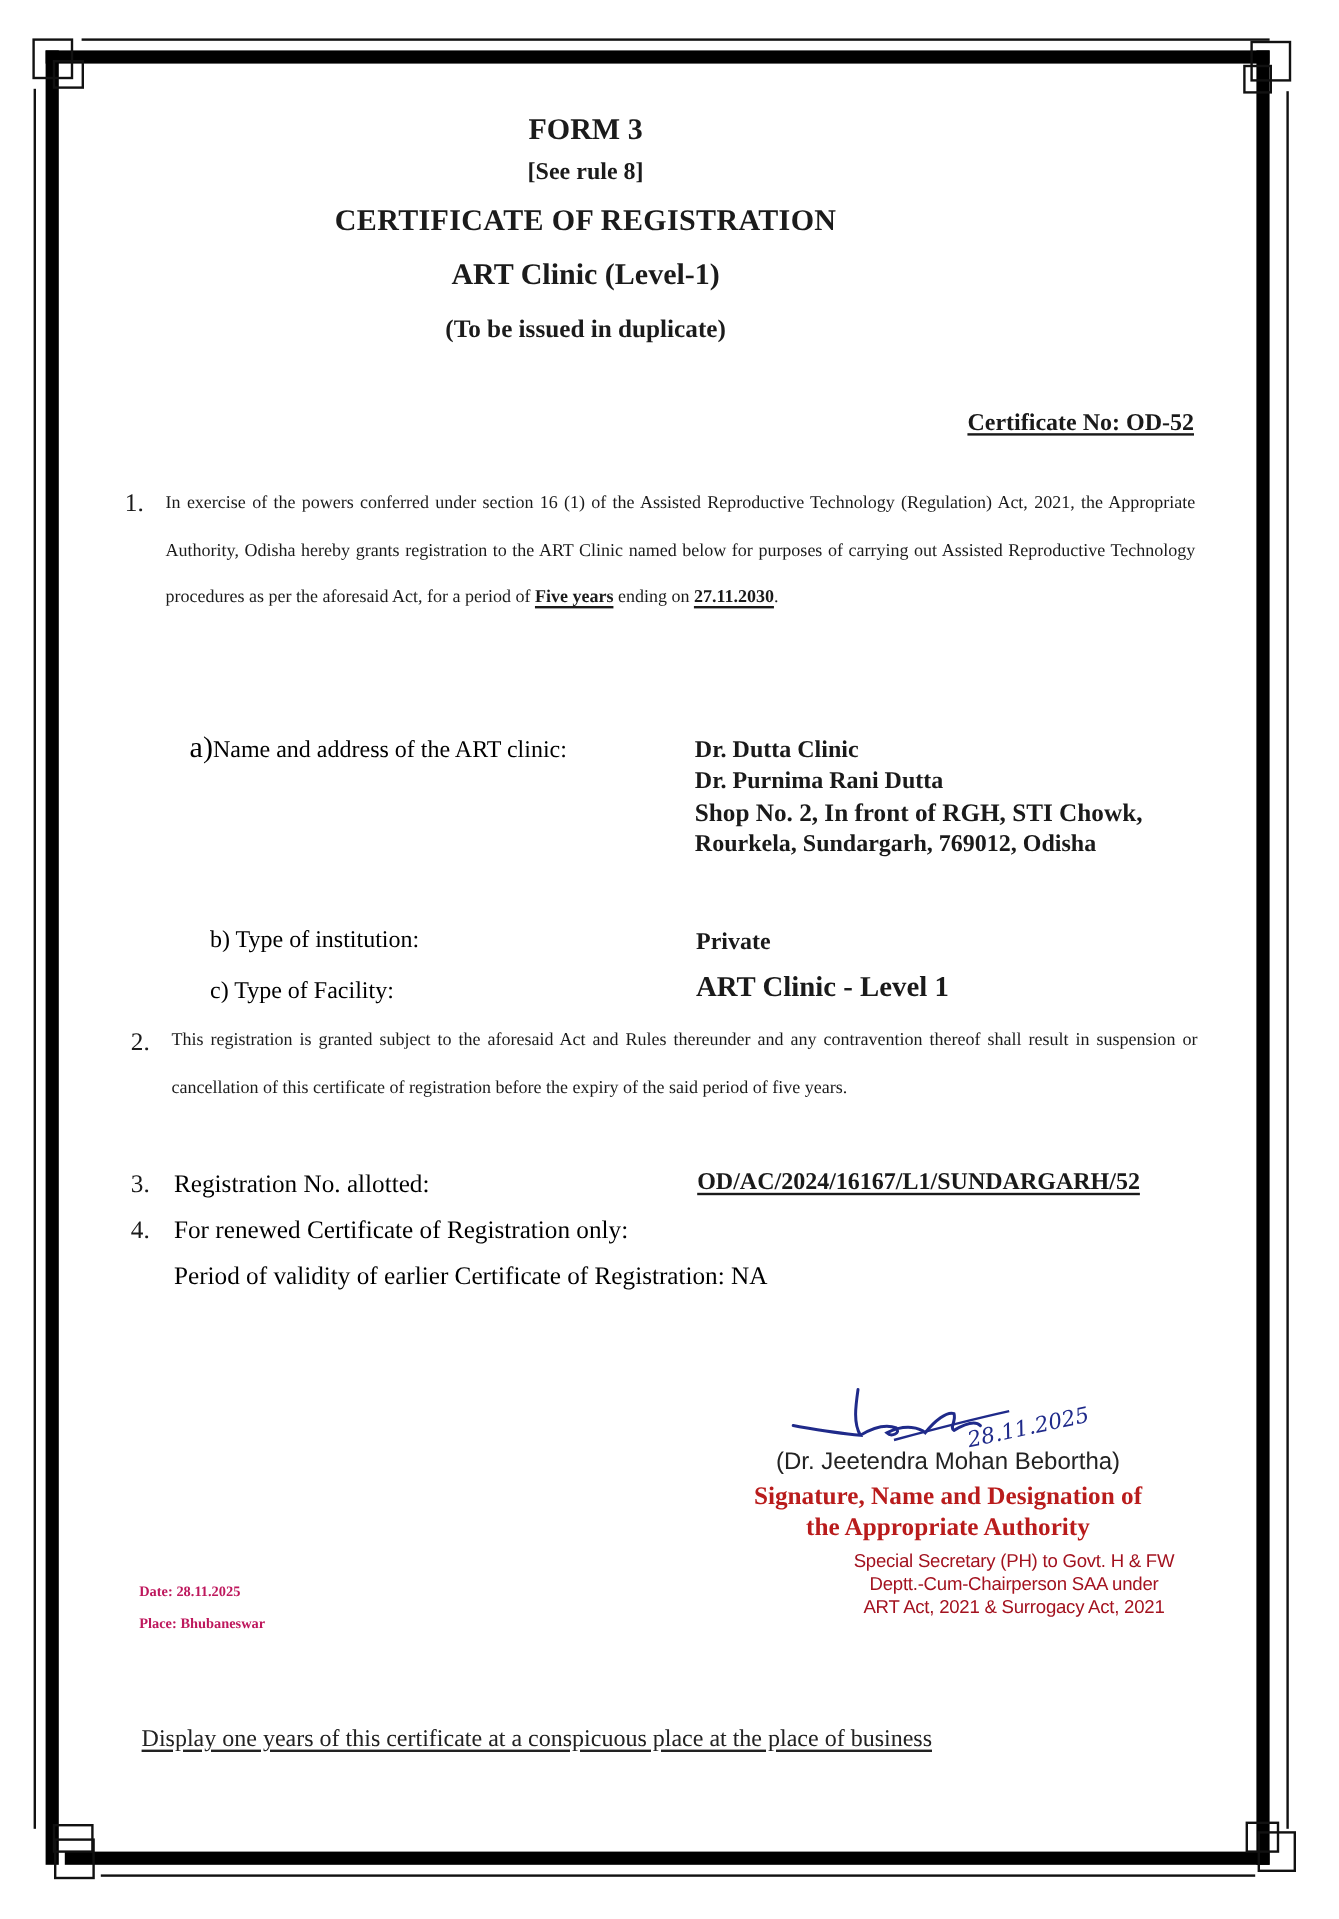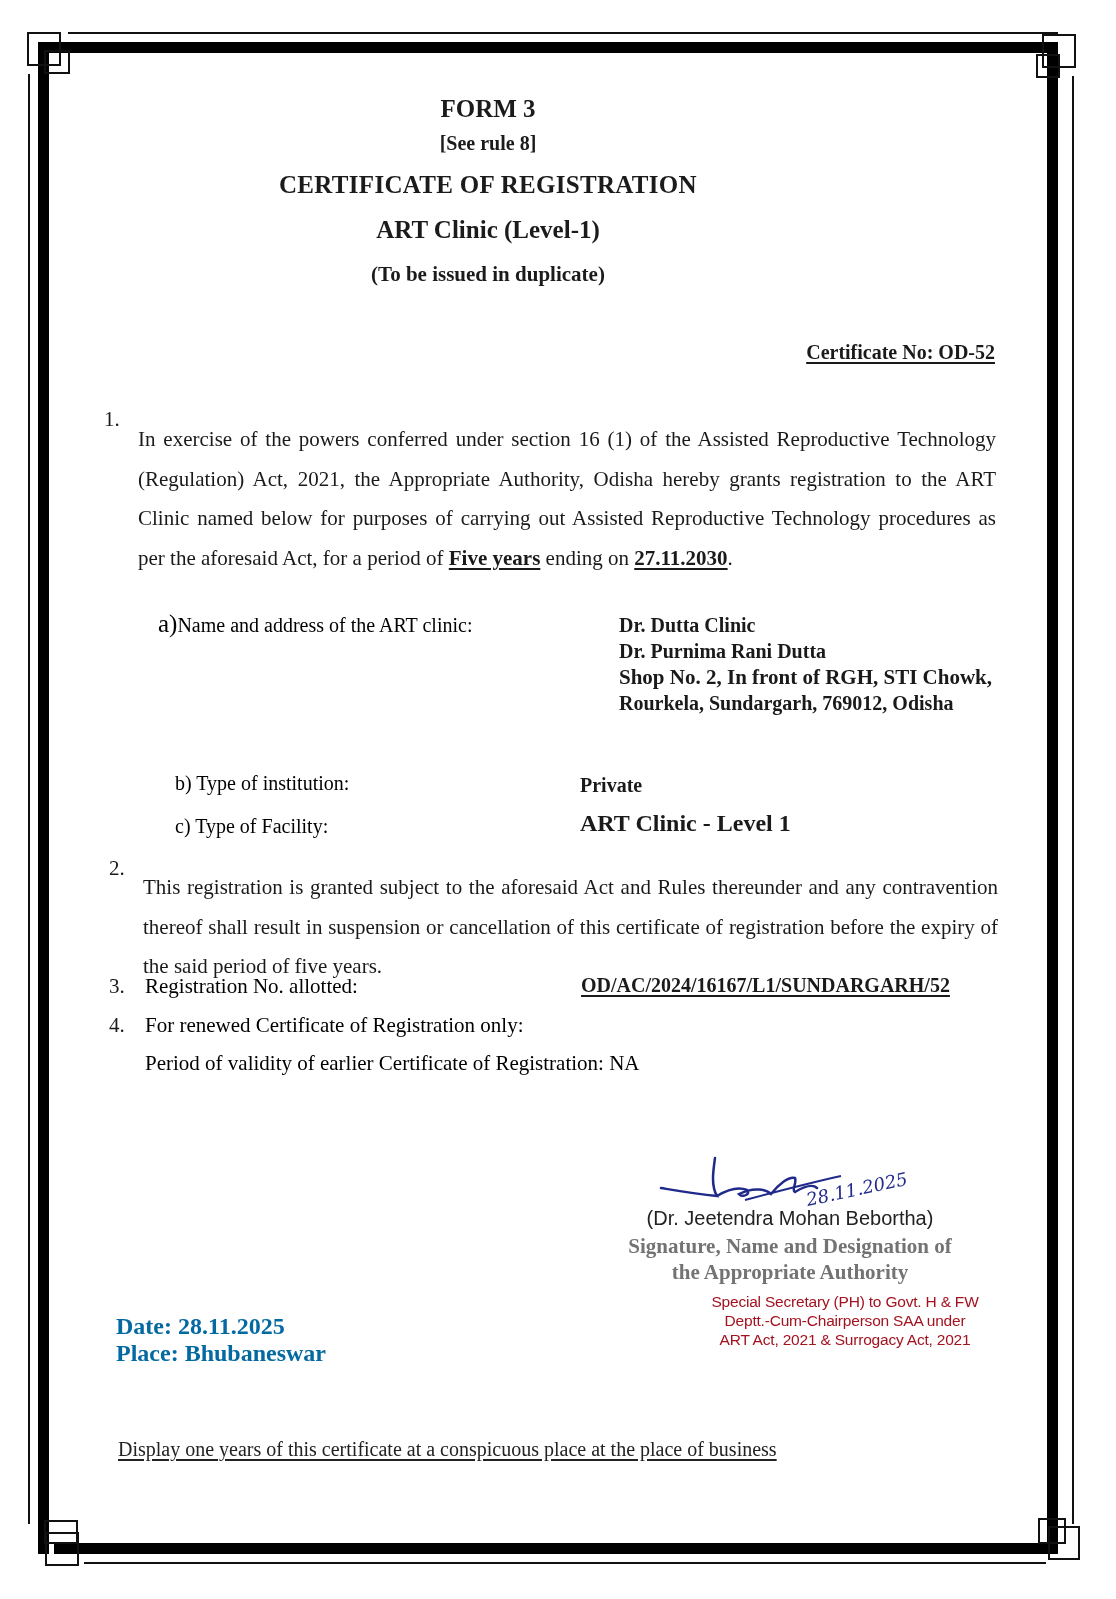--- a/index.html
+++ b/index.html
@@ -16,36 +16,36 @@
 
   .center { position: absolute; left: 0; width: 976px; text-align: center; font-weight: bold; color: #1b1b1b; }
   .h-form { top: 95px; font-size: 25px; }
   .h-rule { top: 132px; font-size: 20px; }
   .h-cert { top: 171px; font-size: 25px; letter-spacing: 0.3px; }
   .h-clinic { top: 216px; font-size: 25px; }
   .h-dup { top: 262px; font-size: 21px; }
 
   .cert-no { top: 341px; right: 121px; font-size: 20px; font-weight: bold; text-decoration: underline; text-decoration-thickness: 2px; text-underline-offset: 3px; }
 
-  .para { position: absolute; font-family: "Liberation Sans Narrow", "Liberation Serif", serif; font-size: 21px; line-height: 39.5px; color: #1a1a1a; margin-top: 20px; }
+  .para { position: absolute; font-family: "Liberation Sans Narrow", "Liberation Serif", serif; font-size: 15px; line-height: 39.5px; color: #1a1a1a; }
   .para1 { left: 138px; top: 400px; width: 858px; text-align: justify; text-align-last: left; }
   .num { position: absolute; font-size: 21px; color: #1a1a1a; }
   .b-ul { font-weight: bold; text-decoration: underline; text-decoration-thickness: 2px; text-underline-offset: 3px; }
 
   .lbl { position: absolute; font-size: 21px; color: #000000; font-family: Liberation Serif, serif; }
   .val { position: absolute; font-size: 20px; font-weight: bold; color: #1a1a1a; line-height: 26px; }
   .val-big { font-size: 24px; }
 
   .para2 { left: 143px; top: 848px; width: 855px; text-align: justify; text-align-last: left; }
 
   .sig-name { position: absolute; left: 580px; width: 420px; text-align: center; top: 1207px; font-size: 20px; color: #222; font-family: "Liberation Sans", sans-serif; }
-  .sig-title { position: absolute; left: 580px; width: 420px; text-align: center; top: 1233px; font-size: 21px; font-weight: bold; line-height: 26px; color: #737373; }
+  .sig-title { position: absolute; left: 580px; width: 420px; text-align: center; top: 1233px; font-size: 21px; font-weight: bold; line-height: 26px; color: #b91c1c; }
   .stamp { position: absolute; left: 650px; width: 390px; text-align: center; top: 1292px; font-family: "Liberation Sans", sans-serif; font-weight: normal; font-size: 15.5px; line-height: 19px; color: #a3121f; letter-spacing: -0.2px; }
 
-  .date-place { position: absolute; left: 116px; top: 1313px; font-size: 24px; font-weight: bold; line-height: 27px; color: #0369a1; }
+  .date-place { position: absolute; left: 116px; top: 1313px; font-size: 12px; font-weight: bold; line-height: 27px; color: #be185d; }
   .footer-note { position: absolute; left: 118px; top: 1438px; font-size: 20px; text-decoration: underline; text-underline-offset: 3px; color: #222; }
   .sig-svg { position: absolute; left: 655px; top: 1150px; }
 </style>
 </head>
 <body>
 
 <div>
 
   <div class="frame-thick" style="left:38px; top:42px; width:1020px; height:11px;"></div>
   <div class="frame-thick" style="left:54px; top:1543px; width:1004px; height:11px;"></div>
@@ -72,21 +72,21 @@
 <div class="center h-cert">CERTIFICATE OF REGISTRATION</div>
 <div class="center h-clinic">ART Clinic (Level-1)</div>
 <div class="center h-dup">(To be issued in duplicate)</div>
 
 <div class="abs cert-no">Certificate No: OD-52</div>
 
 <div class="num" style="left:104px; top:407px;">1.</div>
 <div class="para para1"><span>In exercise of the powers conferred under section 16 (1) of the Assisted Reproductive Technology (Regulation) Act, 2021, the Appropriate Authority, Odisha hereby grants registration to the ART Clinic named below for purposes of carrying out Assisted Reproductive Technology procedures as per the aforesaid Act, for a period of </span><span class="b-ul">Five years</span><span> ending on </span><span class="b-ul">27.11.2030</span><span>.</span></div>
 
 <div class="lbl" style="left:158px; top:610px;"><span style="font-size:25px;">a)</span><span style="font-size:20px;">Name and address of the ART clinic:</span></div>
-<div class="val" style="left:579px; top:612px;margin-left:40px;">
+<div class="val" style="left:579px; top:612px;">
   <div>Dr. Dutta Clinic</div>
   <div>Dr. Purnima Rani Dutta</div>
   <div style="font-size:21px;">Shop No. 2, In front of RGH, STI Chowk,</div>
   <div>Rourkela, Sundargarh, 769012, Odisha</div>
 </div>
 
 <div class="lbl" style="left:175px; top:772px; font-size:20px;">b) Type of institution:</div>
 <div class="val" style="left:580px; top:772px;">Private</div>
 
 <div class="lbl" style="left:175px; top:815px; font-size:20px;">c) Type of Facility:</div>

